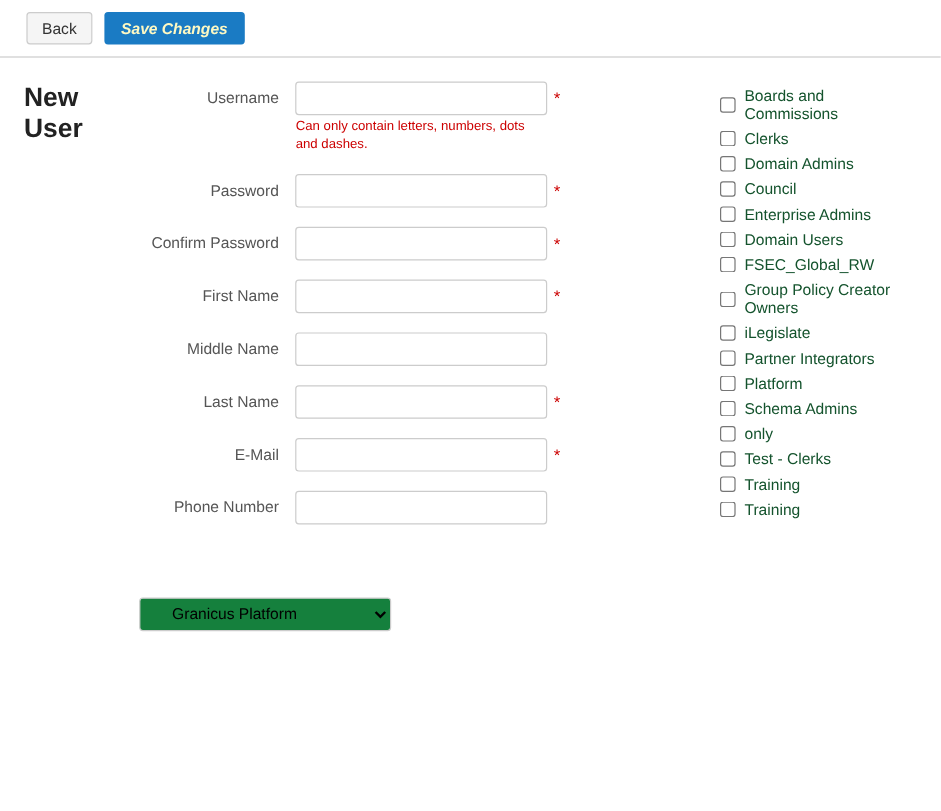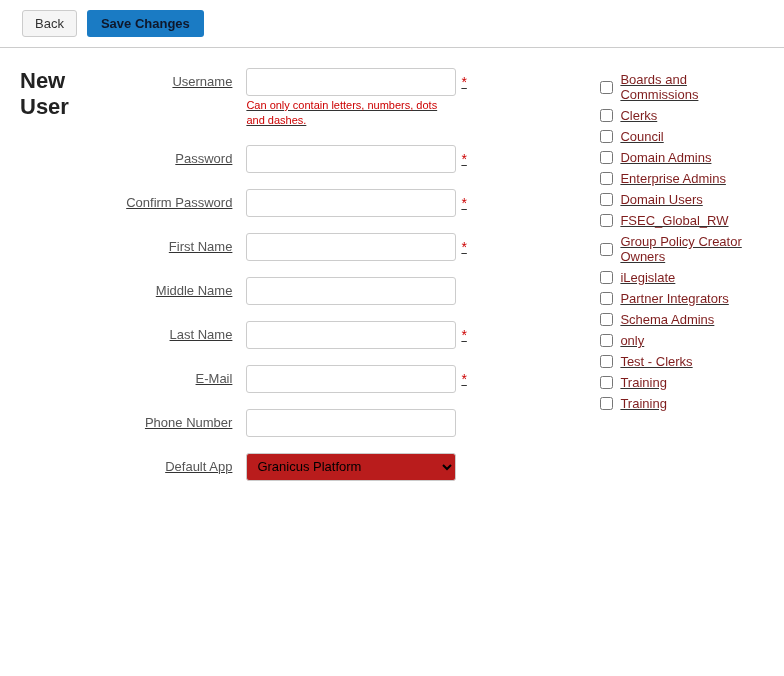--- a/index.html
+++ b/index.html
@@ -35,40 +35,40 @@
       color: #333;
     }
 
     .btn-save {
       padding: 6px 14px;
       font-size: 13px;
       background: #1a7bc4;
       border: none;
       border-radius: 3px;
       cursor: pointer;
-      color: #0f172a;
+      color: #fef9c3;
       font-weight: bold;
+      font-style: italic;
     }
 
     .page-content {
       padding: 20px 20px;
       display: flex;
     }
 
     .page-title {
       font-size: 22px;
       font-weight: bold;
       margin-bottom: 24px;
       color: #222;
     }
 
     .form-area {
       display: flex;
       gap: 24px;
-      text-decoration: underline;
     }
 
     .form-left {
       flex: 0 0 460px;
     }
 
     .form-right {
       flex: 1;
       padding-top: 4px;
     }
@@ -115,25 +115,26 @@
       margin-top: 2px;
       max-width: 210px;
       line-height: 1.4;
     }
 
     .form-select {
       width: 210px;
       height: 28px;
       border: 1px solid #ccc;
       border-radius: 3px;
-      padding: 3px 6px;
-      font-size: 13px;
-      background: #b91c1c;
+      padding: 3px 22px;
+      font-size: 13px;
+      background: #15803d;
       cursor: pointer;
       appearance: auto;
+      margin-top: 45px;
     }
 
     
     .checkbox-list {
       list-style: none;
       padding: 0;
       margin: 0;
     }
 
     .checkbox-list li {
@@ -144,21 +145,21 @@
     }
 
     .checkbox-list li input[type="checkbox"] {
       margin-right: 7px;
       cursor: pointer;
       width: 13px;
       height: 13px;
     }
 
     .checkbox-list li label {
-      color: #7f1d1d;
+      color: #14532d;
       cursor: pointer;
     }
   </style>
 </head>
 <body>
 
 <div class="top-bar">
   <button class="btn-back">Back</button>
   <button class="btn-save">Save Changes</button>
 </div>
@@ -239,49 +240,48 @@
       </div>
 
       <div class="form-row">
         <div class="form-label">Phone Number</div>
         <div class="form-field-wrap">
           <input class="form-input" type="text" style="">
         </div>
       </div>
 
       <div class="form-row">
-        <div class="form-label">Default App</div>
         <div class="form-field-wrap">
           <select class="form-select">
             <option>Granicus Platform</option>
           </select>
         </div>
       </div>
 
     </div>
 
     <div class="form-right">
       <ul class="checkbox-list" id="groups-list">
       <li>
             <input type="checkbox" id="group_0" style="">
             <label for="group_0">Boards and Commissions</label>
           </li>
           <li>
             <input type="checkbox" id="group_1" style="">
             <label for="group_1">Clerks</label>
           </li>
           <li>
+            <input type="checkbox" id="group_3" style="">
+            <label for="group_3">Domain Admins</label>
+          </li>
+          <li>
             <input type="checkbox" id="group_2" style="">
             <label for="group_2">Council</label>
           </li>
           <li>
-            <input type="checkbox" id="group_3" style="">
-            <label for="group_3">Domain Admins</label>
-          </li>
-          <li>
             <input type="checkbox" id="group_5" style="">
             <label for="group_5">Enterprise Admins</label>
           </li>
           <li>
             <input type="checkbox" id="group_4" style="">
             <label for="group_4">Domain Users</label>
           </li>
           <li>
             <input type="checkbox" id="group_6" style="">
             <label for="group_6">FSEC_Global_RW</label>
@@ -292,20 +292,24 @@
           </li>
           <li>
             <input type="checkbox" id="group_8" style="">
             <label for="group_8">iLegislate</label>
           </li>
           <li>
             <input type="checkbox" id="group_10" style="">
             <label for="group_10">Partner Integrators</label>
           </li>
           <li>
+            <input type="checkbox" id="group_12" style="">
+            <label for="group_12">Platform</label>
+          </li>
+          <li>
             <input type="checkbox" id="group_13" style="">
             <label for="group_13">Schema Admins</label>
           </li>
           <li>
             <input type="checkbox" id="group_14" style="">
             <label for="group_14">only</label>
           </li>
           <li>
             <input type="checkbox" id="group_15" style="">
             <label for="group_15">Test - Clerks</label>

